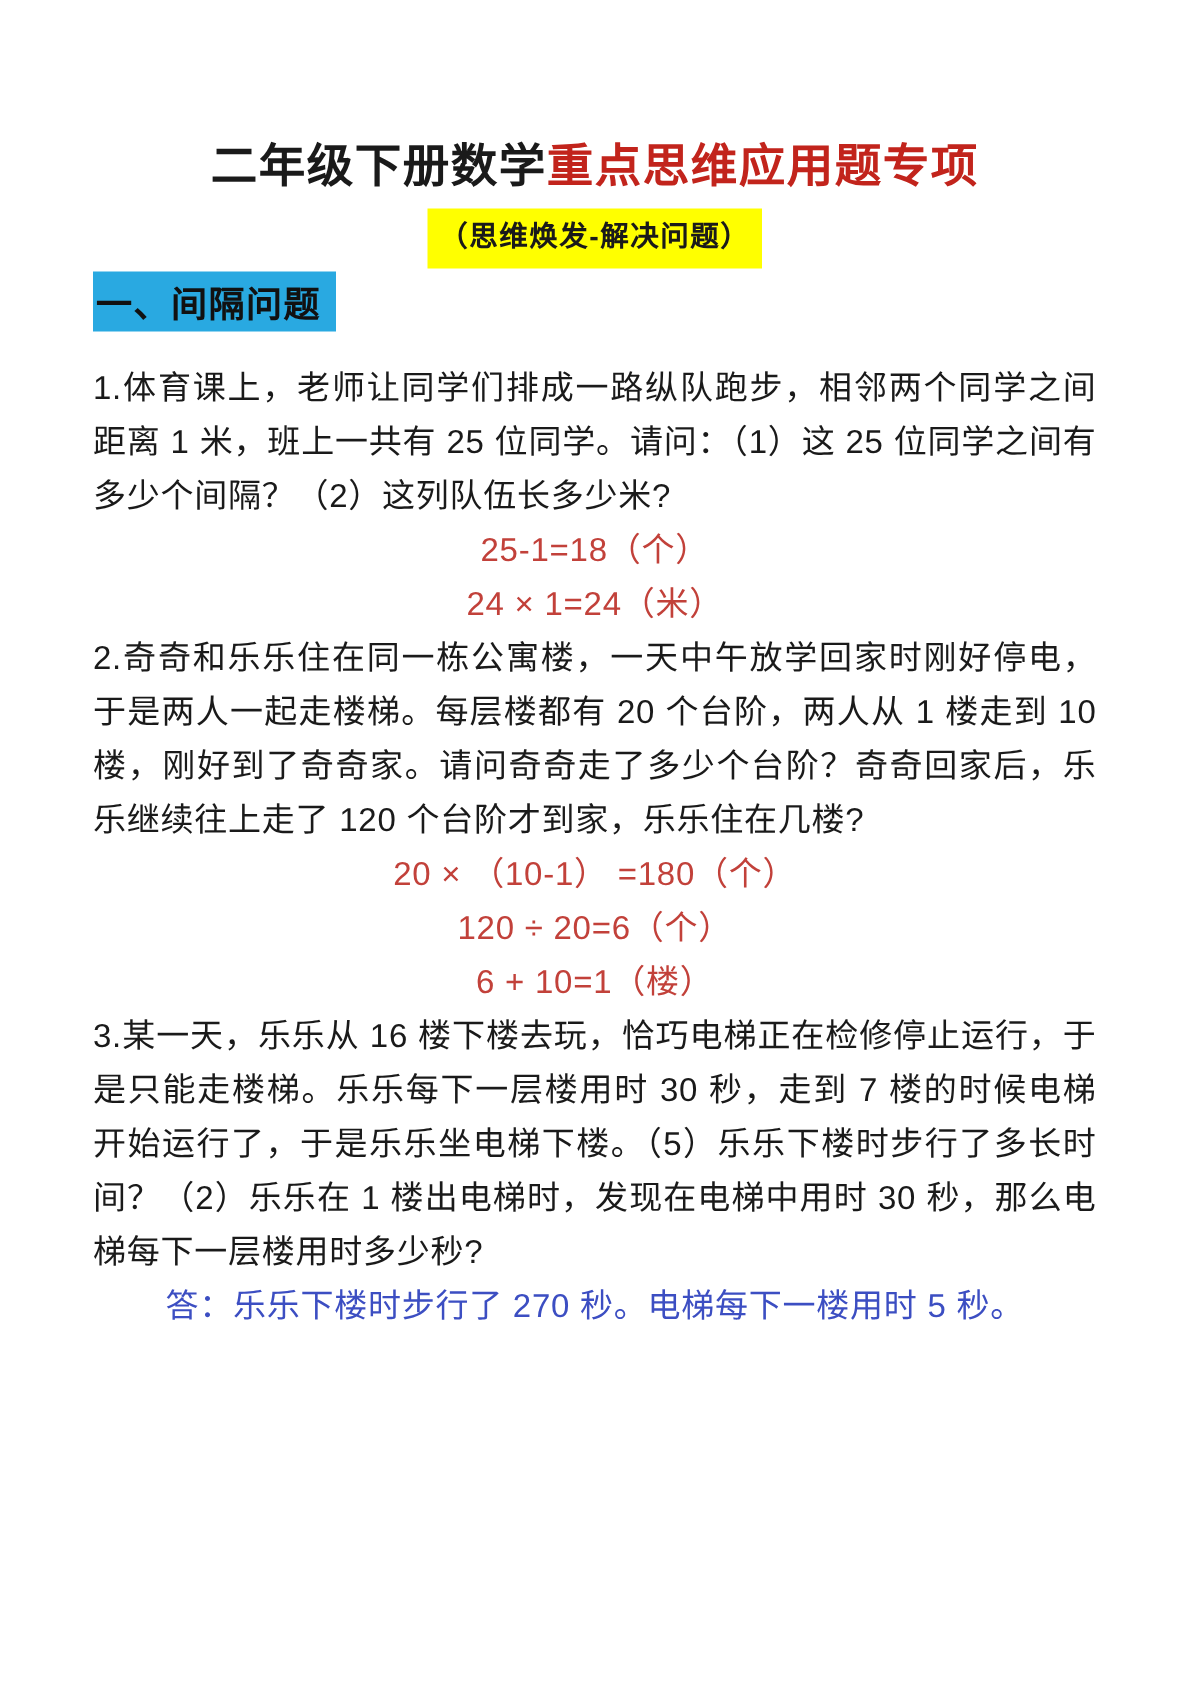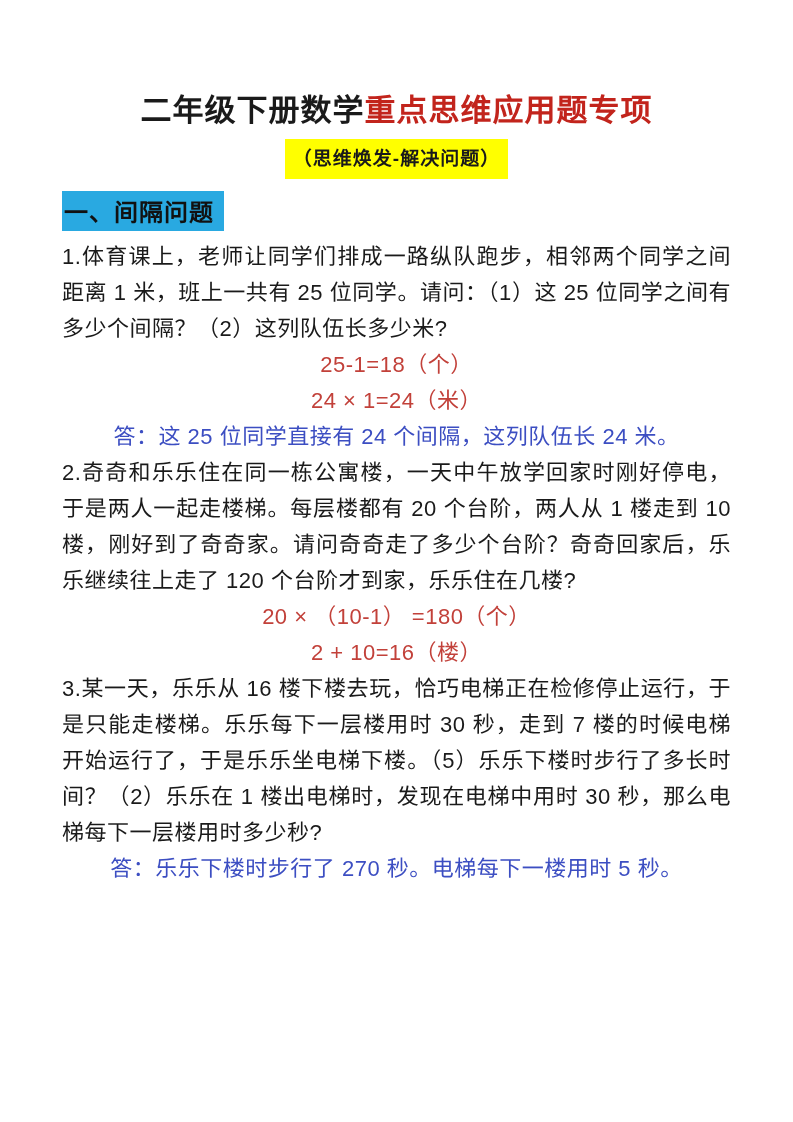--- a/index.html
+++ b/index.html
@@ -48,25 +48,25 @@
     padding: 1px 8px;
     letter-spacing: 1px;
   }
   .section-heading {
     display: inline-block;
     background: var(--section-highlight);
     color: #111;
     font-size: 24px;
     font-weight: bold;
     padding: 2px 10px 3px 2px;
-    margin-top: 12px;
+    margin-top: 2px;
     letter-spacing: 1px;
   }
   .content {
-    margin-top: 8px;
+    margin-top: 20px;
   }
   .problem-text {
     font-size: 22px;
     line-height: 36px;
     text-align: justify;
     text-justify: inter-ideograph;
     letter-spacing: 0.5px;
     color: #1a1a1a;
   }
   .equation-line {
@@ -98,27 +98,27 @@
   </div>
 
   <div class="section-heading">一、间隔问题</div>
 
   <div class="content">
 
     <section>
       <p class="problem-text">1.体育课上，老师让同学们排成一路纵队跑步，相邻两个同学之间距离 1 米，班上一共有 25 位同学。请问：（1）这 25 位同学之间有多少个间隔？（2）这列队伍长多少米?</p>
       <div class="equation-line">25-1=18（个）</div>
       <div class="equation-line">24 × 1=24（米）</div>
-      <div class="answer-line">答：这 25 位同学直接有 24 个间隔，这列队伍长 24 米。</div>
     </section>
 
     <section>
       <p class="problem-text">2.奇奇和乐乐住在同一栋公寓楼，一天中午放学回家时刚好停电，于是两人一起走楼梯。每层楼都有 20 个台阶，两人从 1 楼走到 10 楼，刚好到了奇奇家。请问奇奇走了多少个台阶？奇奇回家后，乐乐继续往上走了 120 个台阶才到家，乐乐住在几楼?</p>
       <div class="equation-line">20 × （10-1） =180（个）</div>
-      <div class="equation-line">2 + 10=16（楼）</div>
+      <div class="equation-line">120 ÷ 20=6（个）</div>
+      <div class="equation-line">6 + 10=1（楼）</div>
     </section>
 
     <section>
       <p class="problem-text">3.某一天，乐乐从 16 楼下楼去玩，恰巧电梯正在检修停止运行，于是只能走楼梯。乐乐每下一层楼用时 30 秒，走到 7 楼的时候电梯开始运行了，于是乐乐坐电梯下楼。（5）乐乐下楼时步行了多长时间？（2）乐乐在 1 楼出电梯时，发现在电梯中用时 30 秒，那么电梯每下一层楼用时多少秒?</p>
       <div class="answer-line">答：乐乐下楼时步行了 270 秒。电梯每下一楼用时 5 秒。</div>
     </section>
 
   </div>
 </div>
 

